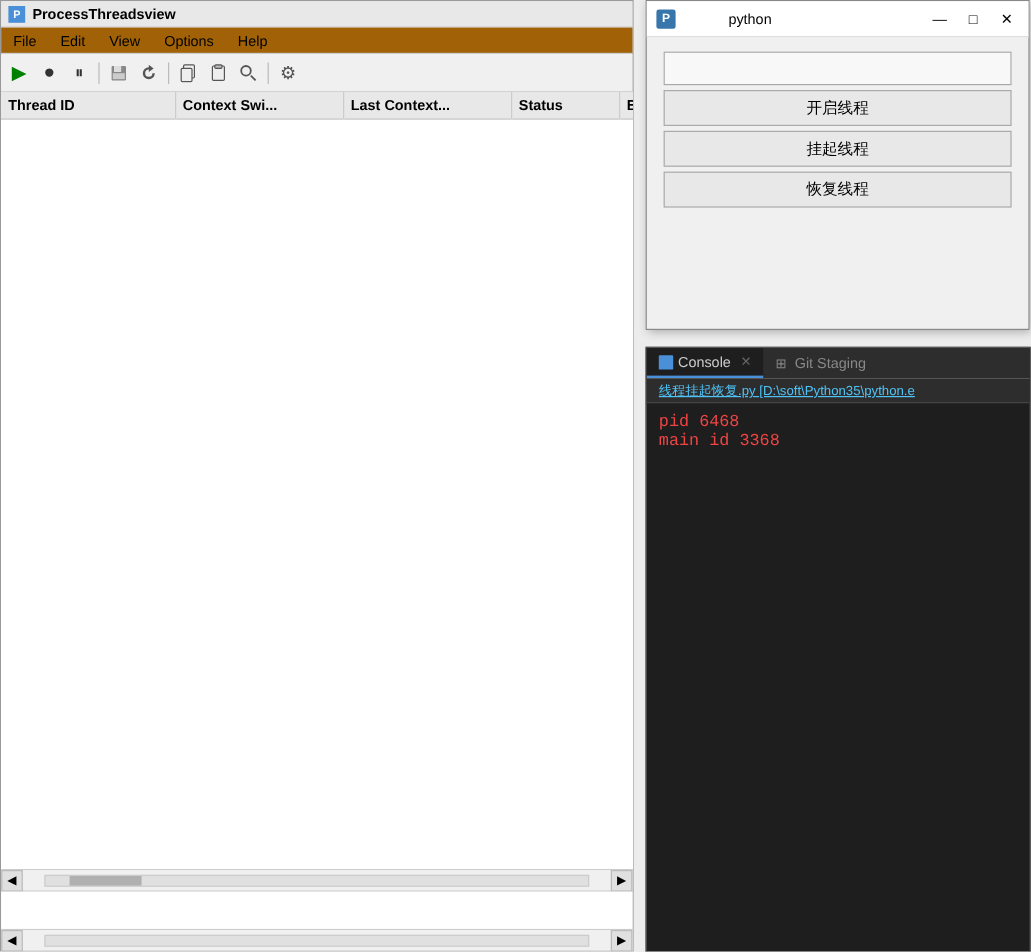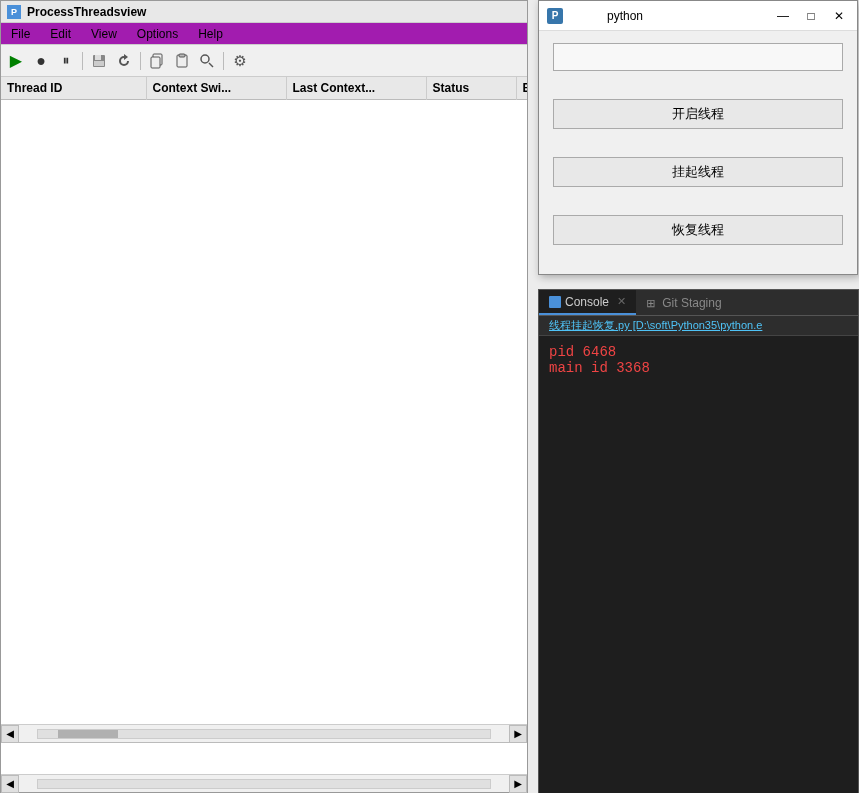--- a/index.html
+++ b/index.html
@@ -43,21 +43,21 @@
       background: #4a90d9;
       display: inline-block;
       font-size: 9px;
       color: white;
       text-align: center;
       line-height: 14px;
     }
 
     .main-menubar {
       display: flex;
-      background: #a21caf;
+      background: #a16207;
       border-bottom: 1px solid #ccc;
       height: 22px;
       align-items: center;
     }
 
     .main-menubar .menu-item {
       padding: 0 10px;
       height: 100%;
       display: flex;
       align-items: center;
@@ -240,21 +240,21 @@
       display: flex;
       align-items: center;
       justify-content: center;
     }
 
     .python-body {
       flex: 1;
       padding: 12px 14px;
       display: flex;
       flex-direction: column;
-      gap: 28px;
+      gap: 4px;
     }
 
     .py-input-field {
       width: 100%;
       height: 28px;
       border: 1px solid #aaa;
       background: #f8f8f8;
       padding: 0 6px;
       font-size: 12px;
     }

